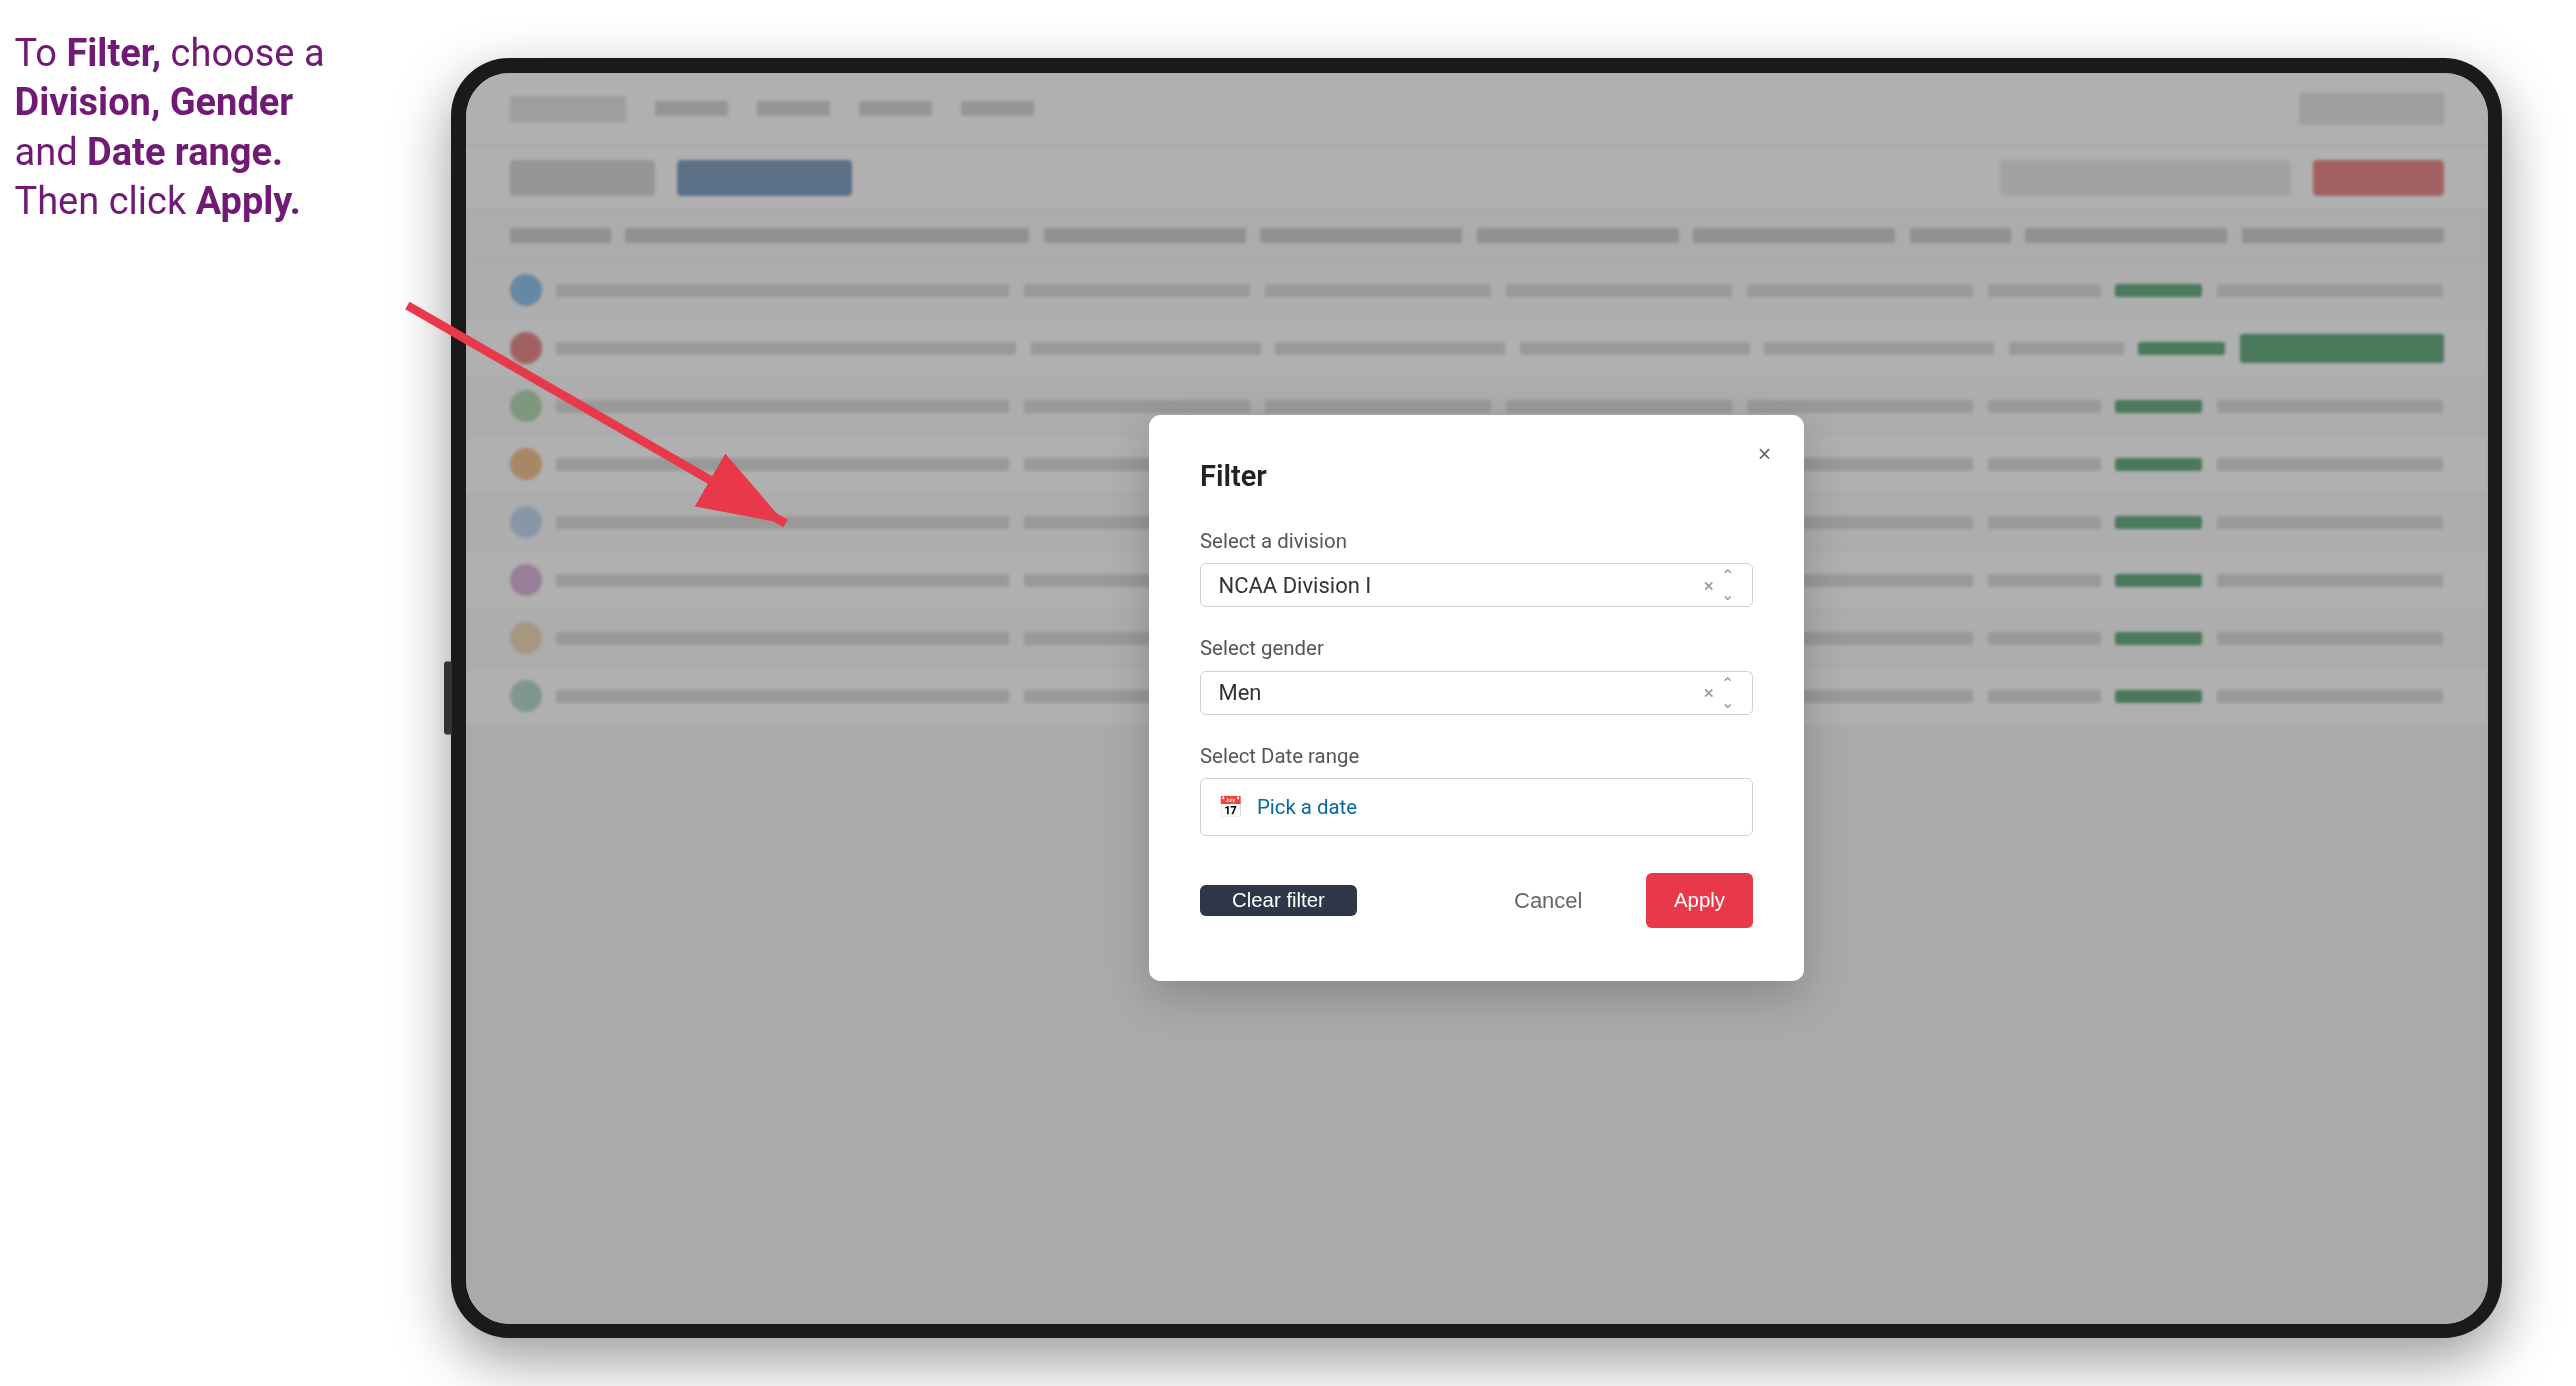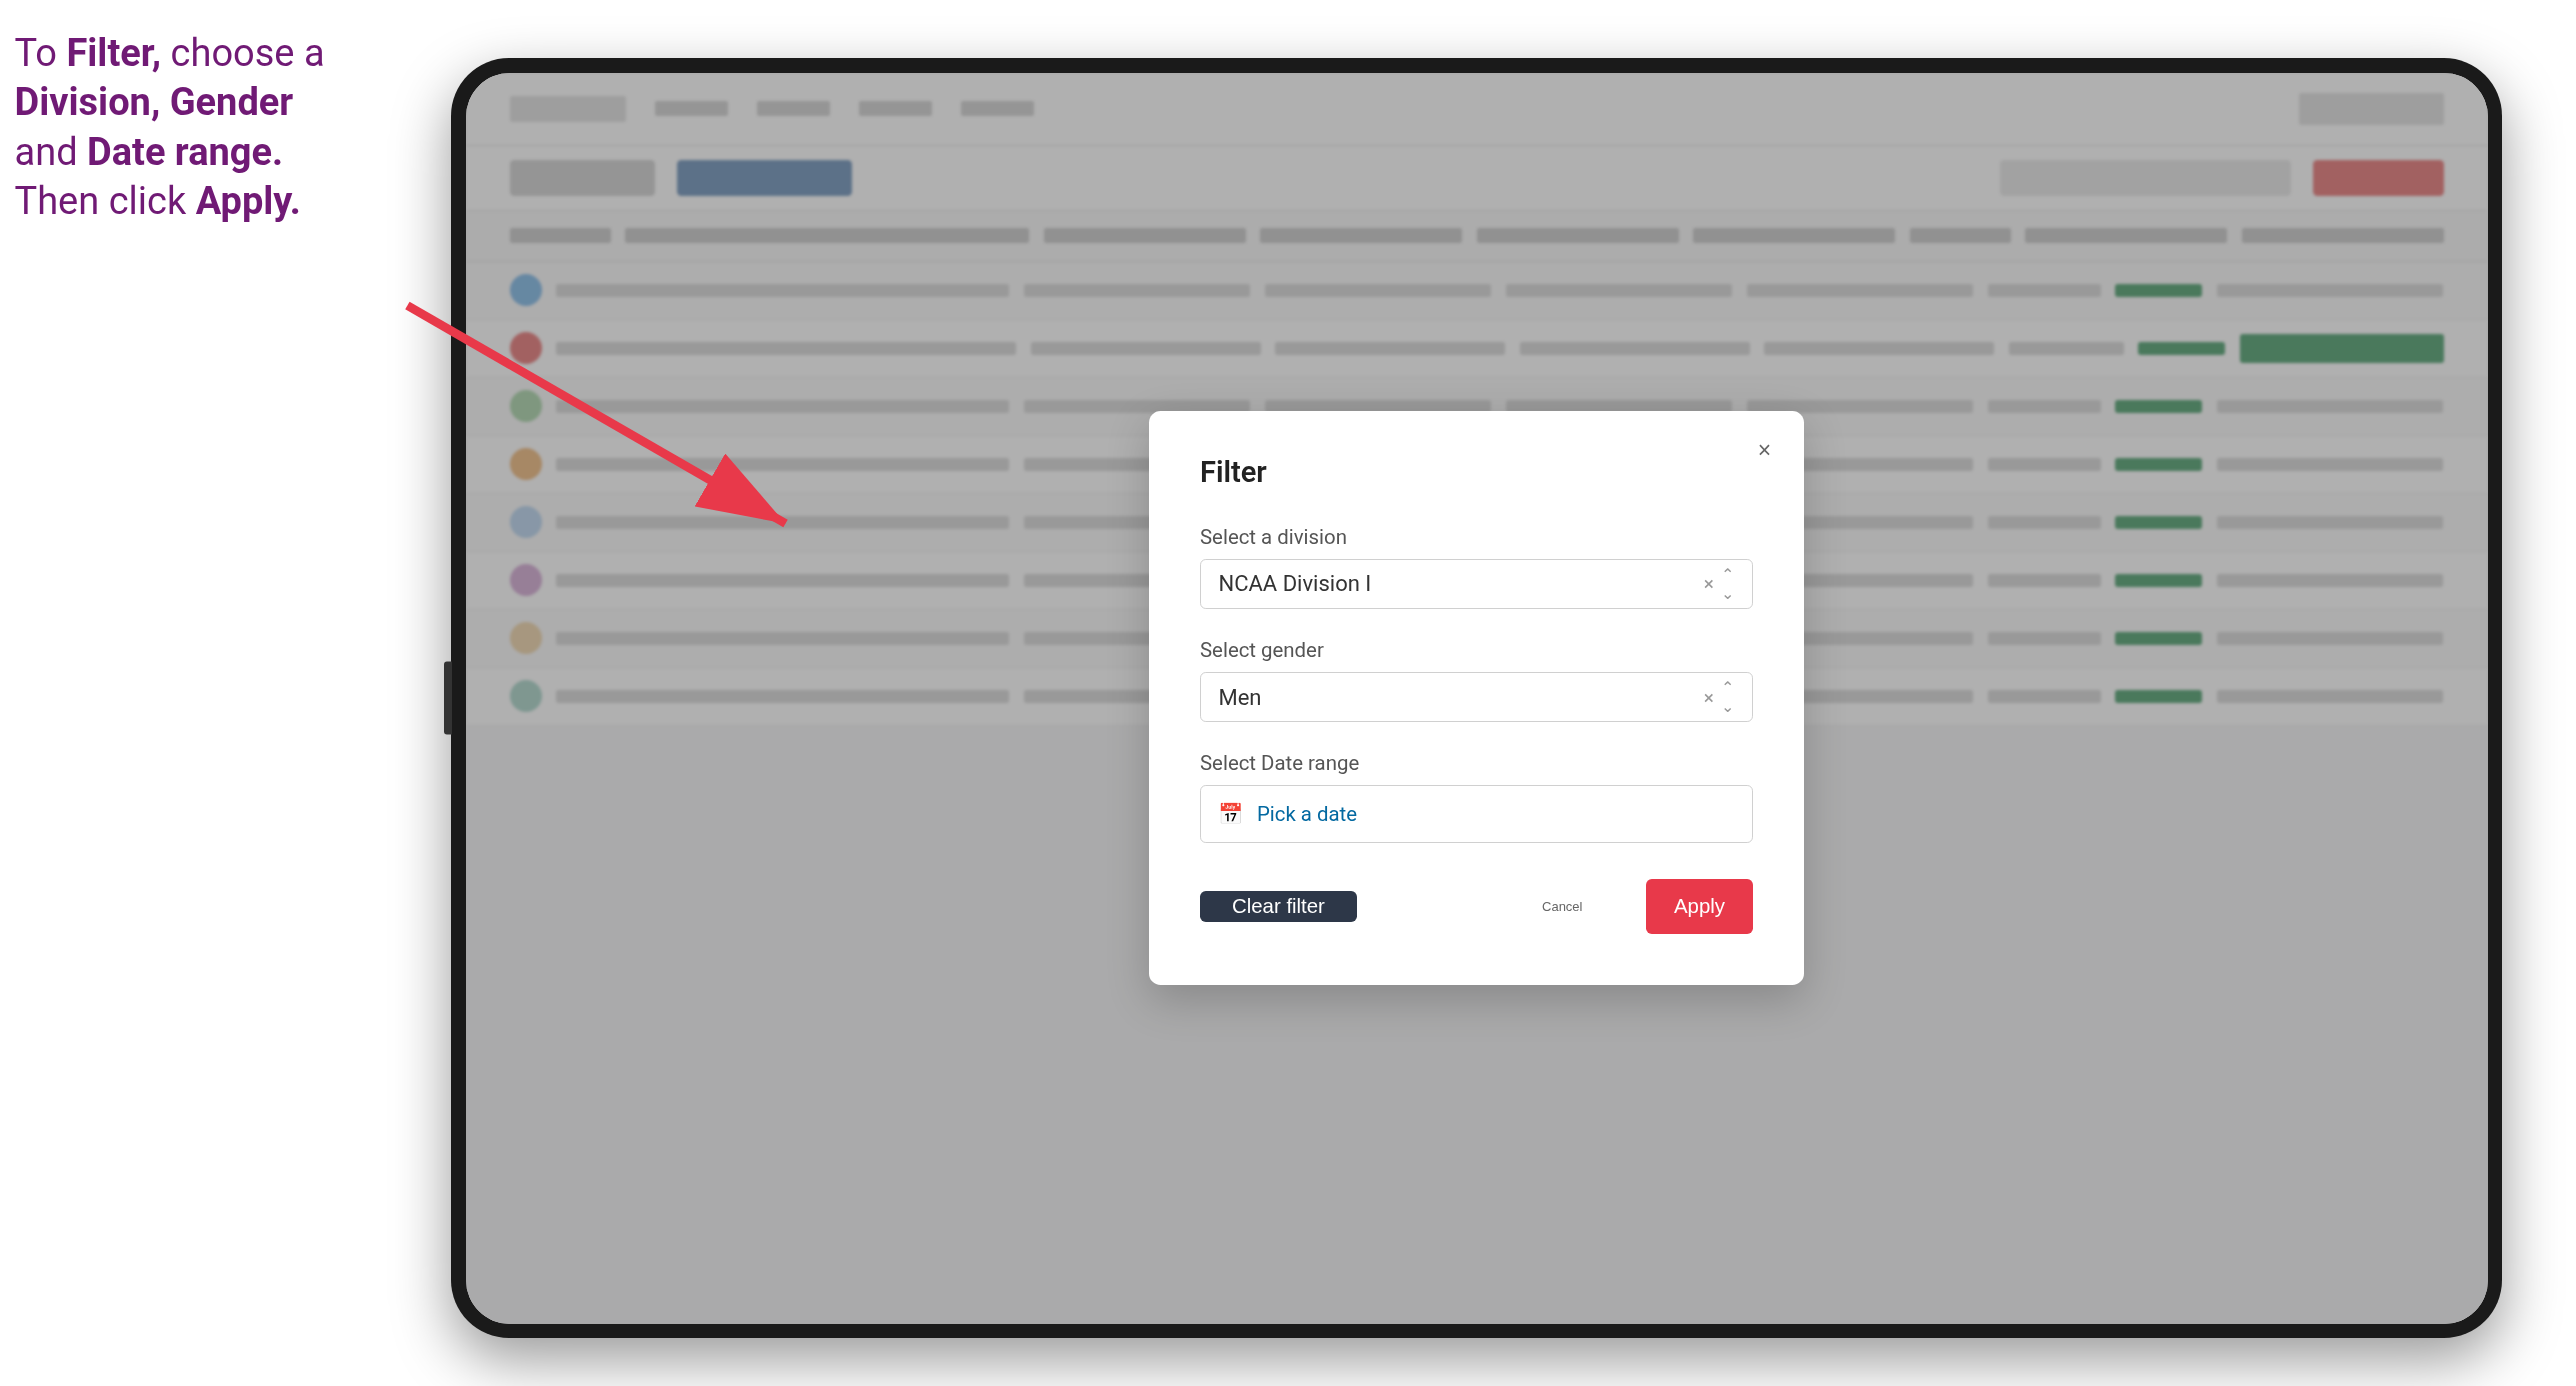--- a/index.html
+++ b/index.html
@@ -199,21 +199,21 @@
 
     .form-label {
       font-size: 20.4px;
       color: #555;
       margin-bottom: 10.2px;
       display: block;
     }
 
     .select-field {
       width: 100%;
-      height: 50px;
+      height: 44px;
       border: 1.1px solid #d0d0d0;
       border-radius: 5.8px;
       display: flex;
       align-items: center;
       padding: 0 17.5px;
       background: #fff;
       position: relative;
     }
 
     .select-value {
@@ -285,21 +285,21 @@
     .footer-right {
       display: flex;
       gap: 17.5px;
       align-items: center;
     }
 
     .btn-cancel {
       background: none;
       border: none;
       color: #666;
-      font-size: 13px;
+      font-size: 22px;
       cursor: pointer;
       padding: 16px 22px;
     }
 
     .btn-apply {
       background: #e8394a;
       color: #fff;
       border: none;
       border-radius: 5.8px;
       padding: 16px 28px;

